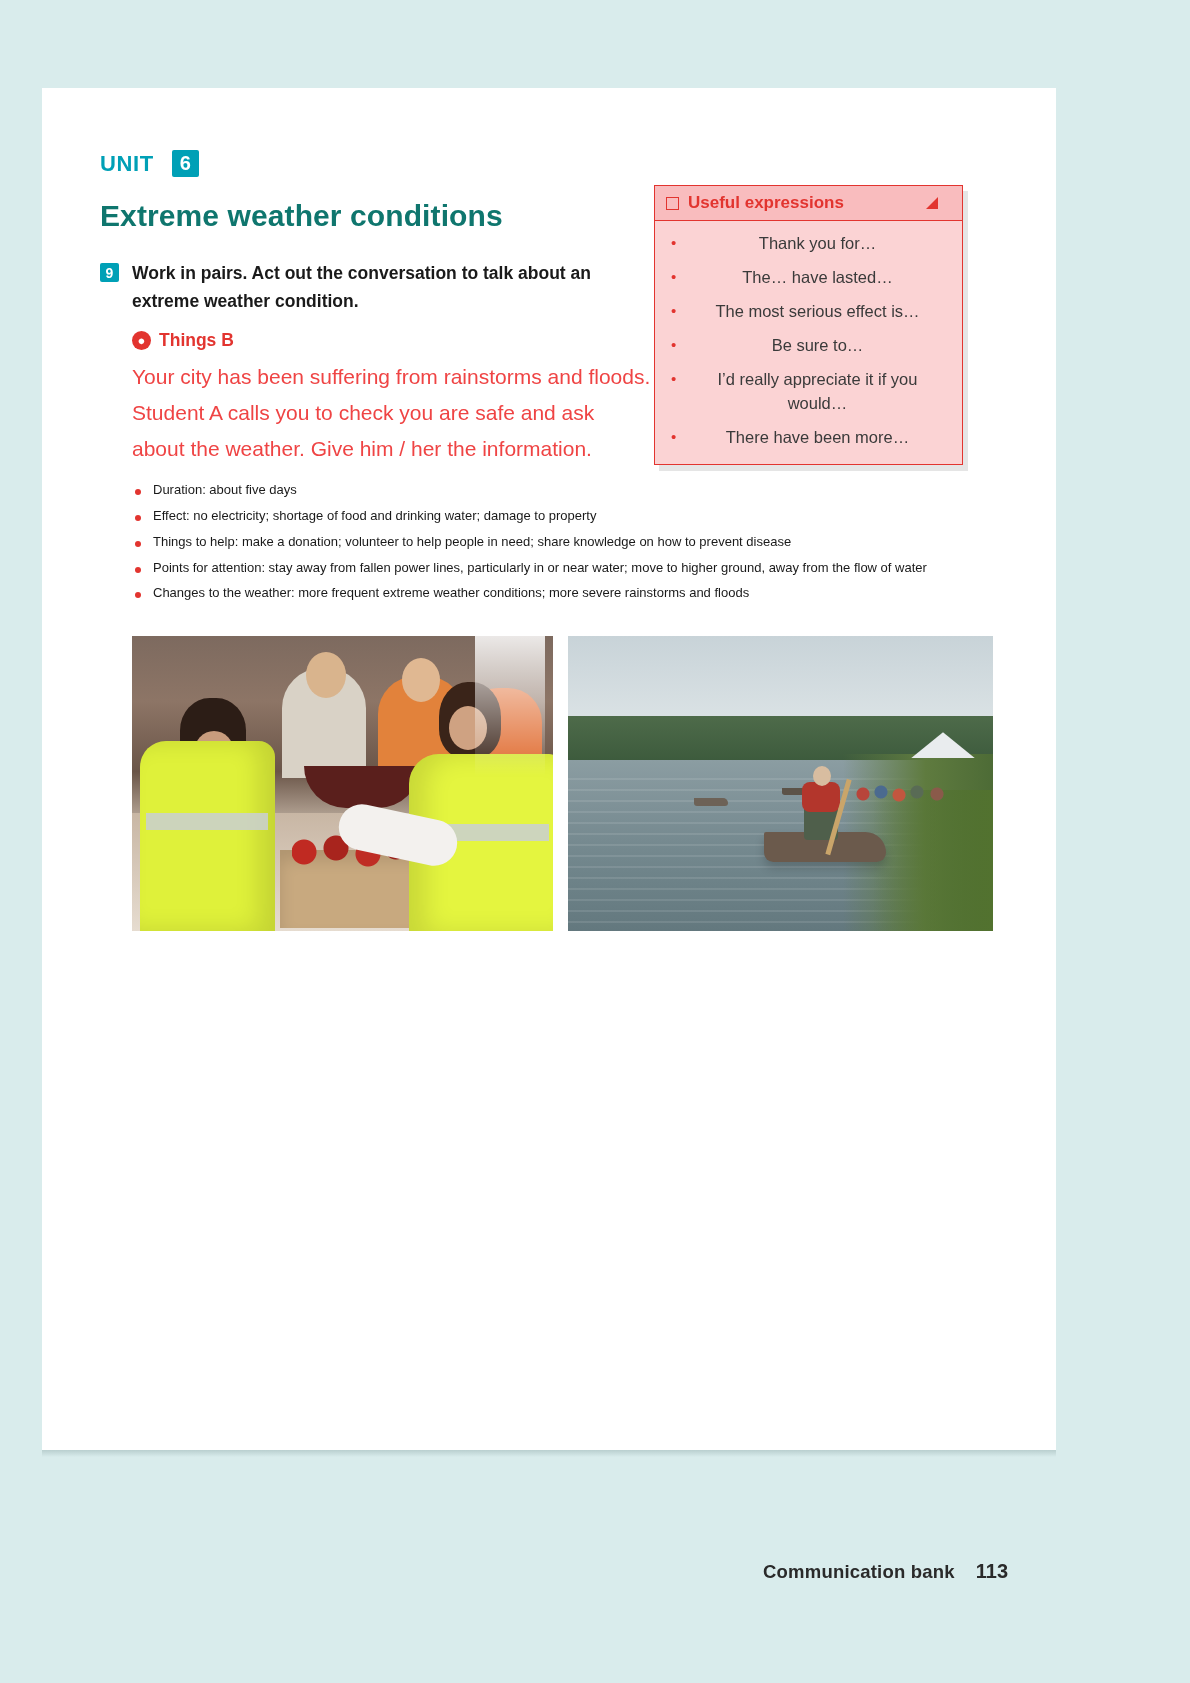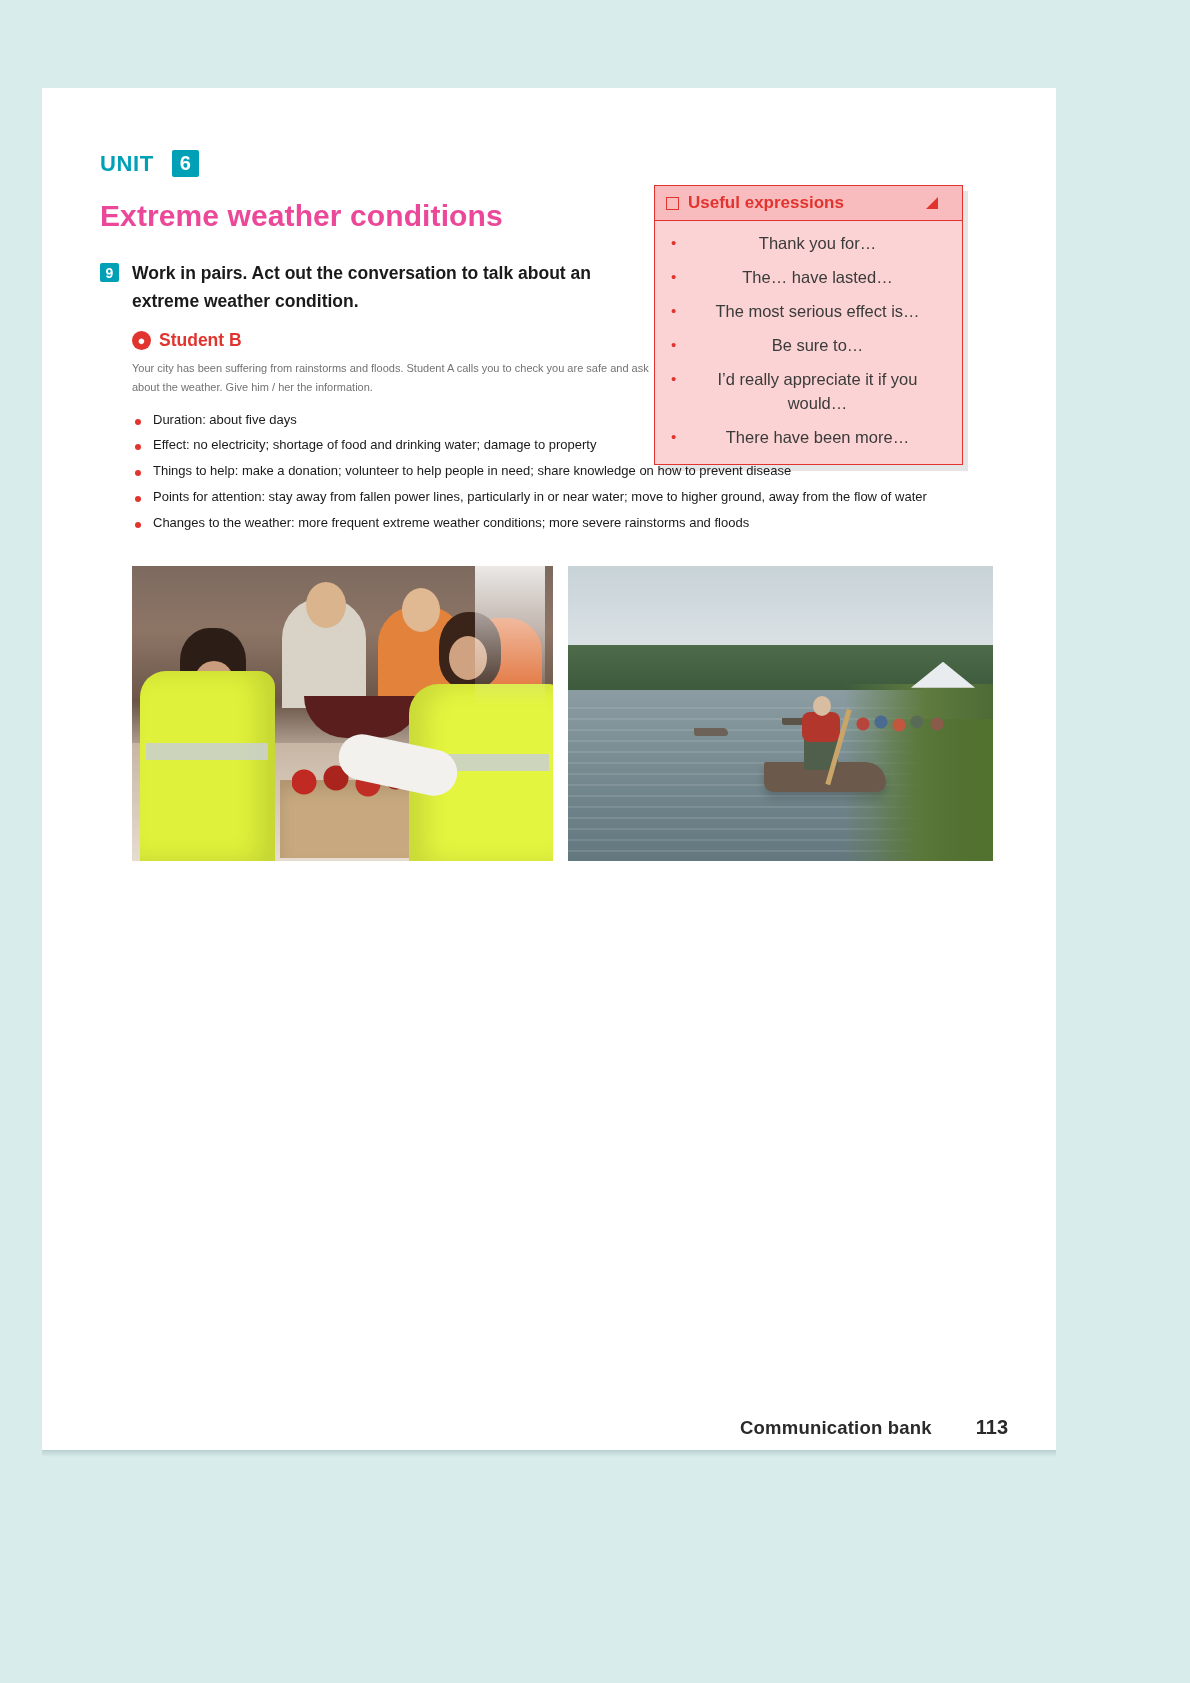--- a/index.html
+++ b/index.html
@@ -58,21 +58,21 @@
     width: 27px;
     height: 27px;
     display: flex;
     align-items: center;
     justify-content: center;
     border-radius: 2px;
   }
   .page-title {
     font-size: 30px;
     font-weight: bold;
-    color: #ec4899;
+    color: #0f766e;
     margin: 0 0 26px 0;
     letter-spacing: 0.1px;
   }
 
   
   .exercise {
     display: flex;
     gap: 13px;
     width: 548px;
   }
@@ -115,23 +115,23 @@
     line-height: 1;
   }
   .student-label {
     color: #e2342f;
     font-size: 17.5px;
     font-weight: bold;
   }
   .intro {
     margin-left: 32px;
     width: 520px;
-    font-size: 11px;
+    font-size: 21px;
     line-height: 1.72;
-    color: #737373;
+    color: #ef4444;
   }
   ul.points {
     list-style: none;
     margin: 12px 0 0 32px;
     padding: 0;
     width: 830px;
   }
   ul.points li {
     position: relative;
     padding-left: 21px;
@@ -386,24 +386,24 @@
       radial-gradient(circle at 28px 10px, #4b6a8f 6px, transparent 7px),
       radial-gradient(circle at 46px 13px, #c2563f 6px, transparent 7px),
       radial-gradient(circle at 64px 10px, #596b55 6px, transparent 7px),
       radial-gradient(circle at 84px 12px, #8a5a4a 6px, transparent 7px);
   }
 
   
   .footer {
     position: absolute;
     right: 182px;
-    top: 1416px;
+    top: 1560px;
     display: flex;
     align-items: baseline;
-    gap: 44px;
+    gap: 21px;
   }
   .footer-label {
     font-size: 18.5px;
     font-weight: bold;
     color: #2a2a2a;
     letter-spacing: 0.2px;
   }
   .footer-page {
     font-size: 20px;
     font-weight: bold;
@@ -423,21 +423,21 @@
 
     <h1 class="page-title">Extreme weather conditions</h1>
 
     <div class="exercise">
       <span class="ex-num">9</span>
       <div class="ex-text">Work in pairs. Act out the conversation to talk about an extreme weather condition.</div>
     </div>
 
     <div class="student-line">
       <span class="student-icon">●</span>
-      <span class="student-label">Student B</span>
+      <span class="student-label">Things B</span>
     </div>
 
     <div class="intro">Your city has been suffering from rainstorms and floods. Student A calls you to check you are safe and ask about the weather. Give him / her the information.</div>
 
     <ul class="points">
       <li>Duration: about five days</li>
       <li>Effect: no electricity; shortage of food and drinking water; damage to property</li>
       <li>Things to help: make a donation; volunteer to help people in need; share knowledge on how to prevent disease</li>
       <li>Points for attention: stay away from fallen power lines, particularly in or near water; move to higher ground, away from the flow of water</li>
       <li>Changes to the weather: more frequent extreme weather conditions; more severe rainstorms and floods</li>

